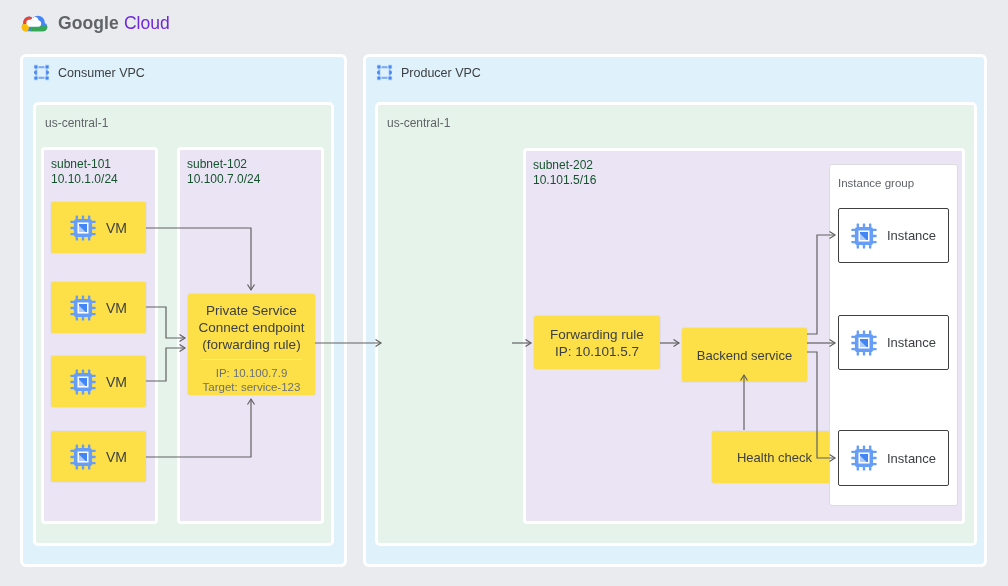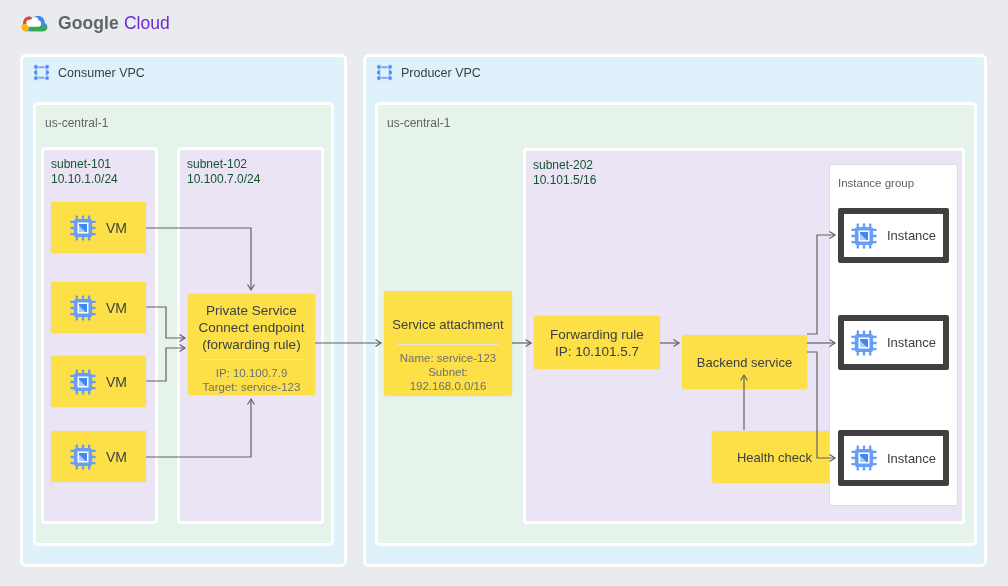--- a/index.html
+++ b/index.html
@@ -9,21 +9,21 @@
     -webkit-font-smoothing:antialiased;
   }
   .abs{position:absolute;box-sizing:border-box;}
   
   .vpc{background:#dff1fb;border:3px solid #fff;border-radius:6px;}
   .region{background:#e6f3ea;border:3px solid #fff;border-radius:5px;}
   .subnet{background:#ebe4f5;border:3px solid #fff;border-radius:4px;}
   .igroup{background:#fff;border:1px solid #dadce0;border-radius:3px;}
   
   .node{background:#fde047;border-radius:2px;box-shadow:0 0 0 1px rgba(60,64,67,.04);}
-  .node-bordered{border:6px solid #404040;box-shadow:none;border-radius:2px;}
+  .node-bordered{border:1px solid #404040;box-shadow:none;border-radius:2px;}
   .rowc{display:flex;align-items:center;justify-content:center;}
   .vm-label{font-size:14px;color:#3c4043;margin-left:10px;}
   .inst-label{font-size:13px;color:#3c4043;margin-left:10px;}
   .ntitle{font-size:13.5px;color:#3c4043;line-height:17px;text-align:center;}
   .ntitle1{font-size:13px;color:#3c4043;text-align:center;}
   .ndetail{font-size:11.5px;color:#6b7076;line-height:14px;text-align:center;}
   .divider{height:1px;background:#e4e5e7;margin:0 13px;}
   
   .vpc-head{display:flex;align-items:center;gap:8px;font-size:12.5px;color:#3c4043;}
   .rlabel{font-size:12px;color:#5f6368;}
@@ -162,44 +162,35 @@
   <div class="abs vpc-head" style="left:376px;top:64px">
     <svg class="ic" width="17" height="17">
         <use href="#vpc-icon"></use>
       </svg>
     <span>Producer VPC</span>
   </div>
 
   <div class="abs region" style="left:375px;top:102px;width:602px;height:444px"></div>
   <div class="abs rlabel" style="left:387px;top:116px">us-central-1</div>
 
-  <div class="abs node" style="left:384px;top:291px;width:128px;height:105px;padding-top:26px">
-    <div class="ntitle1">Service attachment</div>
-    <div class="divider" style="margin-top:12px;margin-bottom:6px"></div>
-    <div class="ndetail">
-      <div>Name: service-123</div>
-      <div>Subnet:</div>
-      <div>192.168.0.0/16</div>
-    </div>
-  </div>
 
   <div class="abs subnet" style="left:523px;top:148px;width:442px;height:376px"></div>
   <div class="abs slabel" style="left:533px;top:158px">
     <div>subnet-202</div>
     <div>10.101.5/16</div>
   </div>
 
   <div class="abs node rowc" style="left:534px;top:316px;width:126px;height:53px">
     <div class="ntitle" style="line-height:17px">
       <div>Forwarding rule</div>
       <div>IP: 10.101.5.7</div>
     </div>
   </div>
 
-  <div class="abs node rowc" style="left:682px;top:335px;width:125px;height:54px">
+  <div class="abs node rowc" style="left:682px;top:328px;width:125px;height:54px">
     <span class="ntitle1">Backend service</span>
   </div>
 
   <div class="abs node rowc" style="left:712px;top:431px;width:125px;height:52px">
     <span class="ntitle1">Health check</span>
   </div>
 
   <div class="abs igroup" style="left:829px;top:164px;width:129px;height:342px"></div>
   <div class="abs iglabel" style="left:838px;top:177px">Instance group</div>
 

